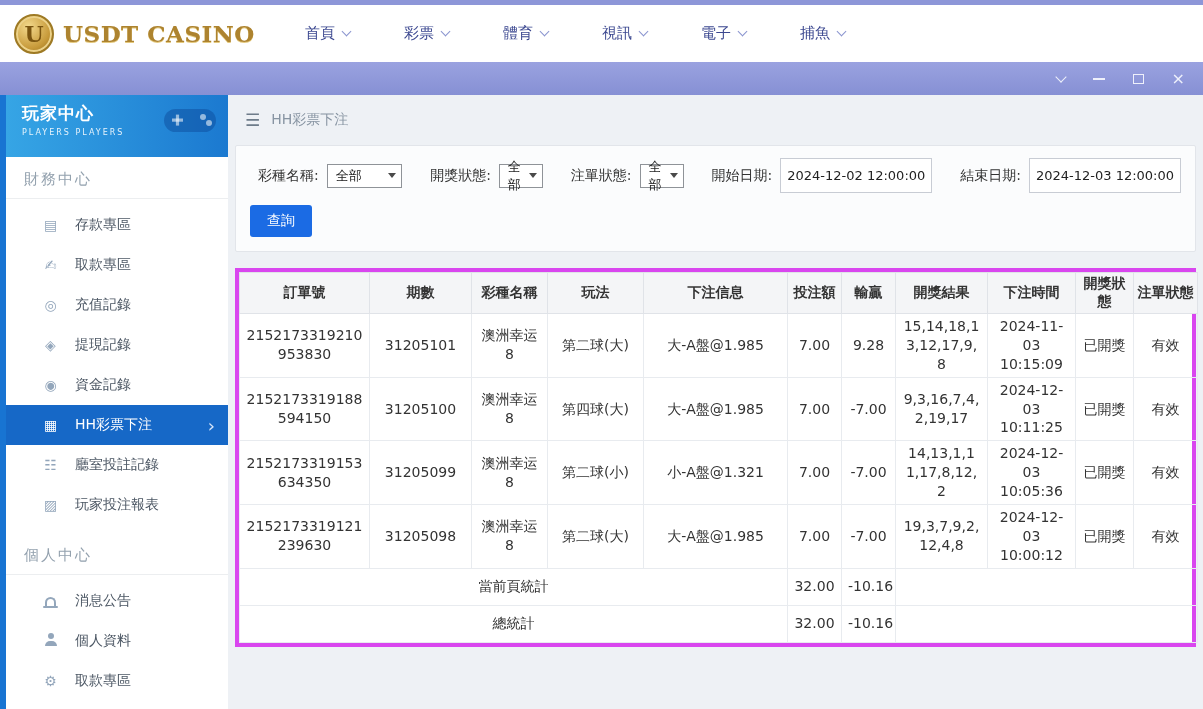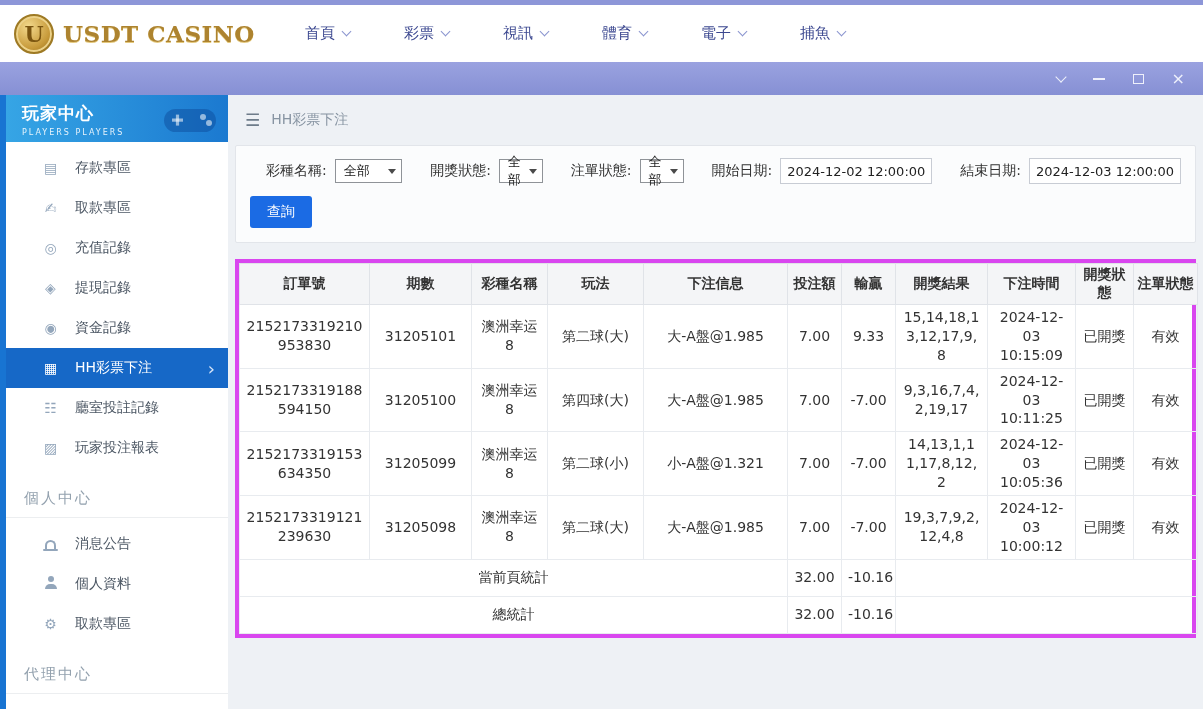--- a/index.html
+++ b/index.html
@@ -32,21 +32,21 @@
     transform:rotate(45deg); margin-top:-4px; }
   .tb-min { width:12px; height:2px; background:#eef0fb; }
   .tb-max { width:11px; height:10px; border:1.6px solid #eef0fb; }
   .tb-close { font-size:16px; }
 
   
   .main { display:flex; height:614px; background:#eef1f5; }
 
   
   .sidebar { width:228px; flex:0 0 228px; background:#fff; border-left:6px solid #1874d2; overflow:hidden; }
-  .sb-header { height:47px; background:linear-gradient(90deg,#36a5e5,#1b79d0); position:relative;
+  .sb-header { height:62px; background:linear-gradient(90deg,#36a5e5,#1b79d0); position:relative;
     padding:7px 0 0 16px; color:#fff; }
   .sb-title { font-size:17px; font-weight:bold; letter-spacing:1px; }
   .sb-sub { font-size:8px; letter-spacing:2px; color:rgba(255,255,255,.88); margin-top:3px; }
   .sb-gamepad { position:absolute; right:6px; top:5px; }
   .sb-section { font-size:15px; color:#93a1ae; letter-spacing:2px; padding:13px 0 9px 18px;
     border-bottom:1px solid #eceef0; }
   .sb-group { padding:6px 0 8px; }
   .sb-item { height:40px; display:flex; align-items:center; padding-left:36px; gap:16px;
     font-size:14px; color:#4c5764; cursor:pointer; position:relative; white-space:nowrap; }
   .sb-item .mi { width:17px; text-align:center; color:#93a6bb; font-size:14px; flex:0 0 17px; }
@@ -66,27 +66,27 @@
   
   .content { flex:1; padding:0 7px; overflow:hidden; }
   .breadcrumb { height:50px; display:flex; align-items:center; gap:11px; padding-left:10px;
     color:#8794a2; font-size:14px; }
   .hamburger { font-size:17px; color:#6e7c8a; cursor:pointer; }
 
   .filter-panel { background:#fbfcfd; border:1px solid #e2e5ea; border-radius:2px;
     padding:12px 14px 14px; margin-bottom:16px; }
   .filter-row { display:flex; align-items:center; gap:8px; font-size:14px; color:#333; }
   .f-label { margin-left:20px; white-space:nowrap; }
-  .f-label:first-child { margin-left:16px; }
+  .f-label:first-child { margin-left:8px; }
   .select { display:inline-flex; align-items:center; justify-content:space-between; height:24px;
     border:1px solid #8f9398; background:#fff; padding:0 5px 0 8px; font-size:13px; color:#222; cursor:pointer; }
   .caret { width:0; height:0; border-left:4px solid transparent; border-right:4px solid transparent;
     border-top:5px solid #4a4a4a; margin-left:8px; }
   .sel-lottery { width:122px; } .sel-draw { width:64px; } .sel-order { width:54px; }
-  .date-input { height:26px; width:152px; border:1px solid #c8ccd4; background:#fff;
+  .date-input { height:35px; width:152px; border:1px solid #c8ccd4; background:#fff;
     text-align:center; font-size:13px; color:#222; font-family:inherit; }
   .search-btn { margin-top:12px; background:#1b6be4; color:#fff; border:none; border-radius:3px;
     padding:7px 17px; font-size:14px; cursor:pointer; }
 
   .table-panel { background:#fff; border:4px solid #d946ef; }
   table { width:100%; border-collapse:collapse; table-layout:fixed; font-size:14px; color:#333; }
   th { background:#f4f5f7; font-weight:bold; height:40px; border:1px solid #e0e3e8; padding:2px 3px; }
   td { border:1px solid #e8ebef; text-align:center; height:56px; padding:3px 6px; line-height:1.35; }
   td.break { word-break:break-all; }
   .summary-row td { height:37px; }
@@ -104,25 +104,25 @@
   <nav class="mainnav">
     <div class="nav-item">
       <span>首頁</span>
       <span class="chev"></span>
     </div>
     <div class="nav-item">
       <span>彩票</span>
       <span class="chev"></span>
     </div>
     <div class="nav-item">
+      <span>體育</span>
+      <span class="chev"></span>
+    </div>
+    <div class="nav-item">
       <span>視訊</span>
-      <span class="chev"></span>
-    </div>
-    <div class="nav-item">
-      <span>體育</span>
       <span class="chev"></span>
     </div>
     <div class="nav-item">
       <span>電子</span>
       <span class="chev"></span>
     </div>
     <div class="nav-item">
       <span>捕魚</span>
       <span class="chev"></span>
     </div>
@@ -154,20 +154,21 @@
         <svg width="62" height="40" viewBox="0 0 62 40">
           <rect x="4" y="9" width="52" height="23" rx="11.5" fill="rgba(10,70,150,0.45)"></rect>
           <rect x="12" y="18.5" width="11" height="3.2" fill="rgba(255,255,255,0.55)"></rect>
           <rect x="15.9" y="14.6" width="3.2" height="11" fill="rgba(255,255,255,0.55)"></rect>
           <circle cx="43" cy="17" r="3" fill="rgba(255,255,255,0.55)"></circle>
           <circle cx="49" cy="23" r="3" fill="rgba(255,255,255,0.55)"></circle>
         </svg>
       </span>
     </div>
 
+    <div class="sb-section">財務中心</div>
     <div class="sb-group">
       <div class="sb-item">
         <span class="mi">▤</span>
         <span>存款專區</span>
       </div>
       <div class="sb-item">
         <span class="mi">✍</span>
         <span>取款專區</span>
       </div>
       <div class="sb-item">
@@ -278,23 +279,23 @@
           </tr>
         </thead>
         <tbody>
           <tr>
             <td class="break">2152173319210953830</td>
             <td>31205101</td>
             <td>澳洲幸运8</td>
             <td>第二球(大)</td>
             <td>大-A盤@1.985</td>
             <td>7.00</td>
-            <td>9.33</td>
+            <td>9.28</td>
             <td class="break">15,14,18,13,12,17,9,8</td>
-            <td>2024-12-03 10:15:09</td>
+            <td>2024-11-03 10:15:09</td>
             <td>已開獎</td>
             <td>有效</td>
           </tr>
           <tr>
             <td class="break">2152173319188594150</td>
             <td>31205100</td>
             <td>澳洲幸运8</td>
             <td>第四球(大)</td>
             <td>大-A盤@1.985</td>
             <td>7.00</td>

